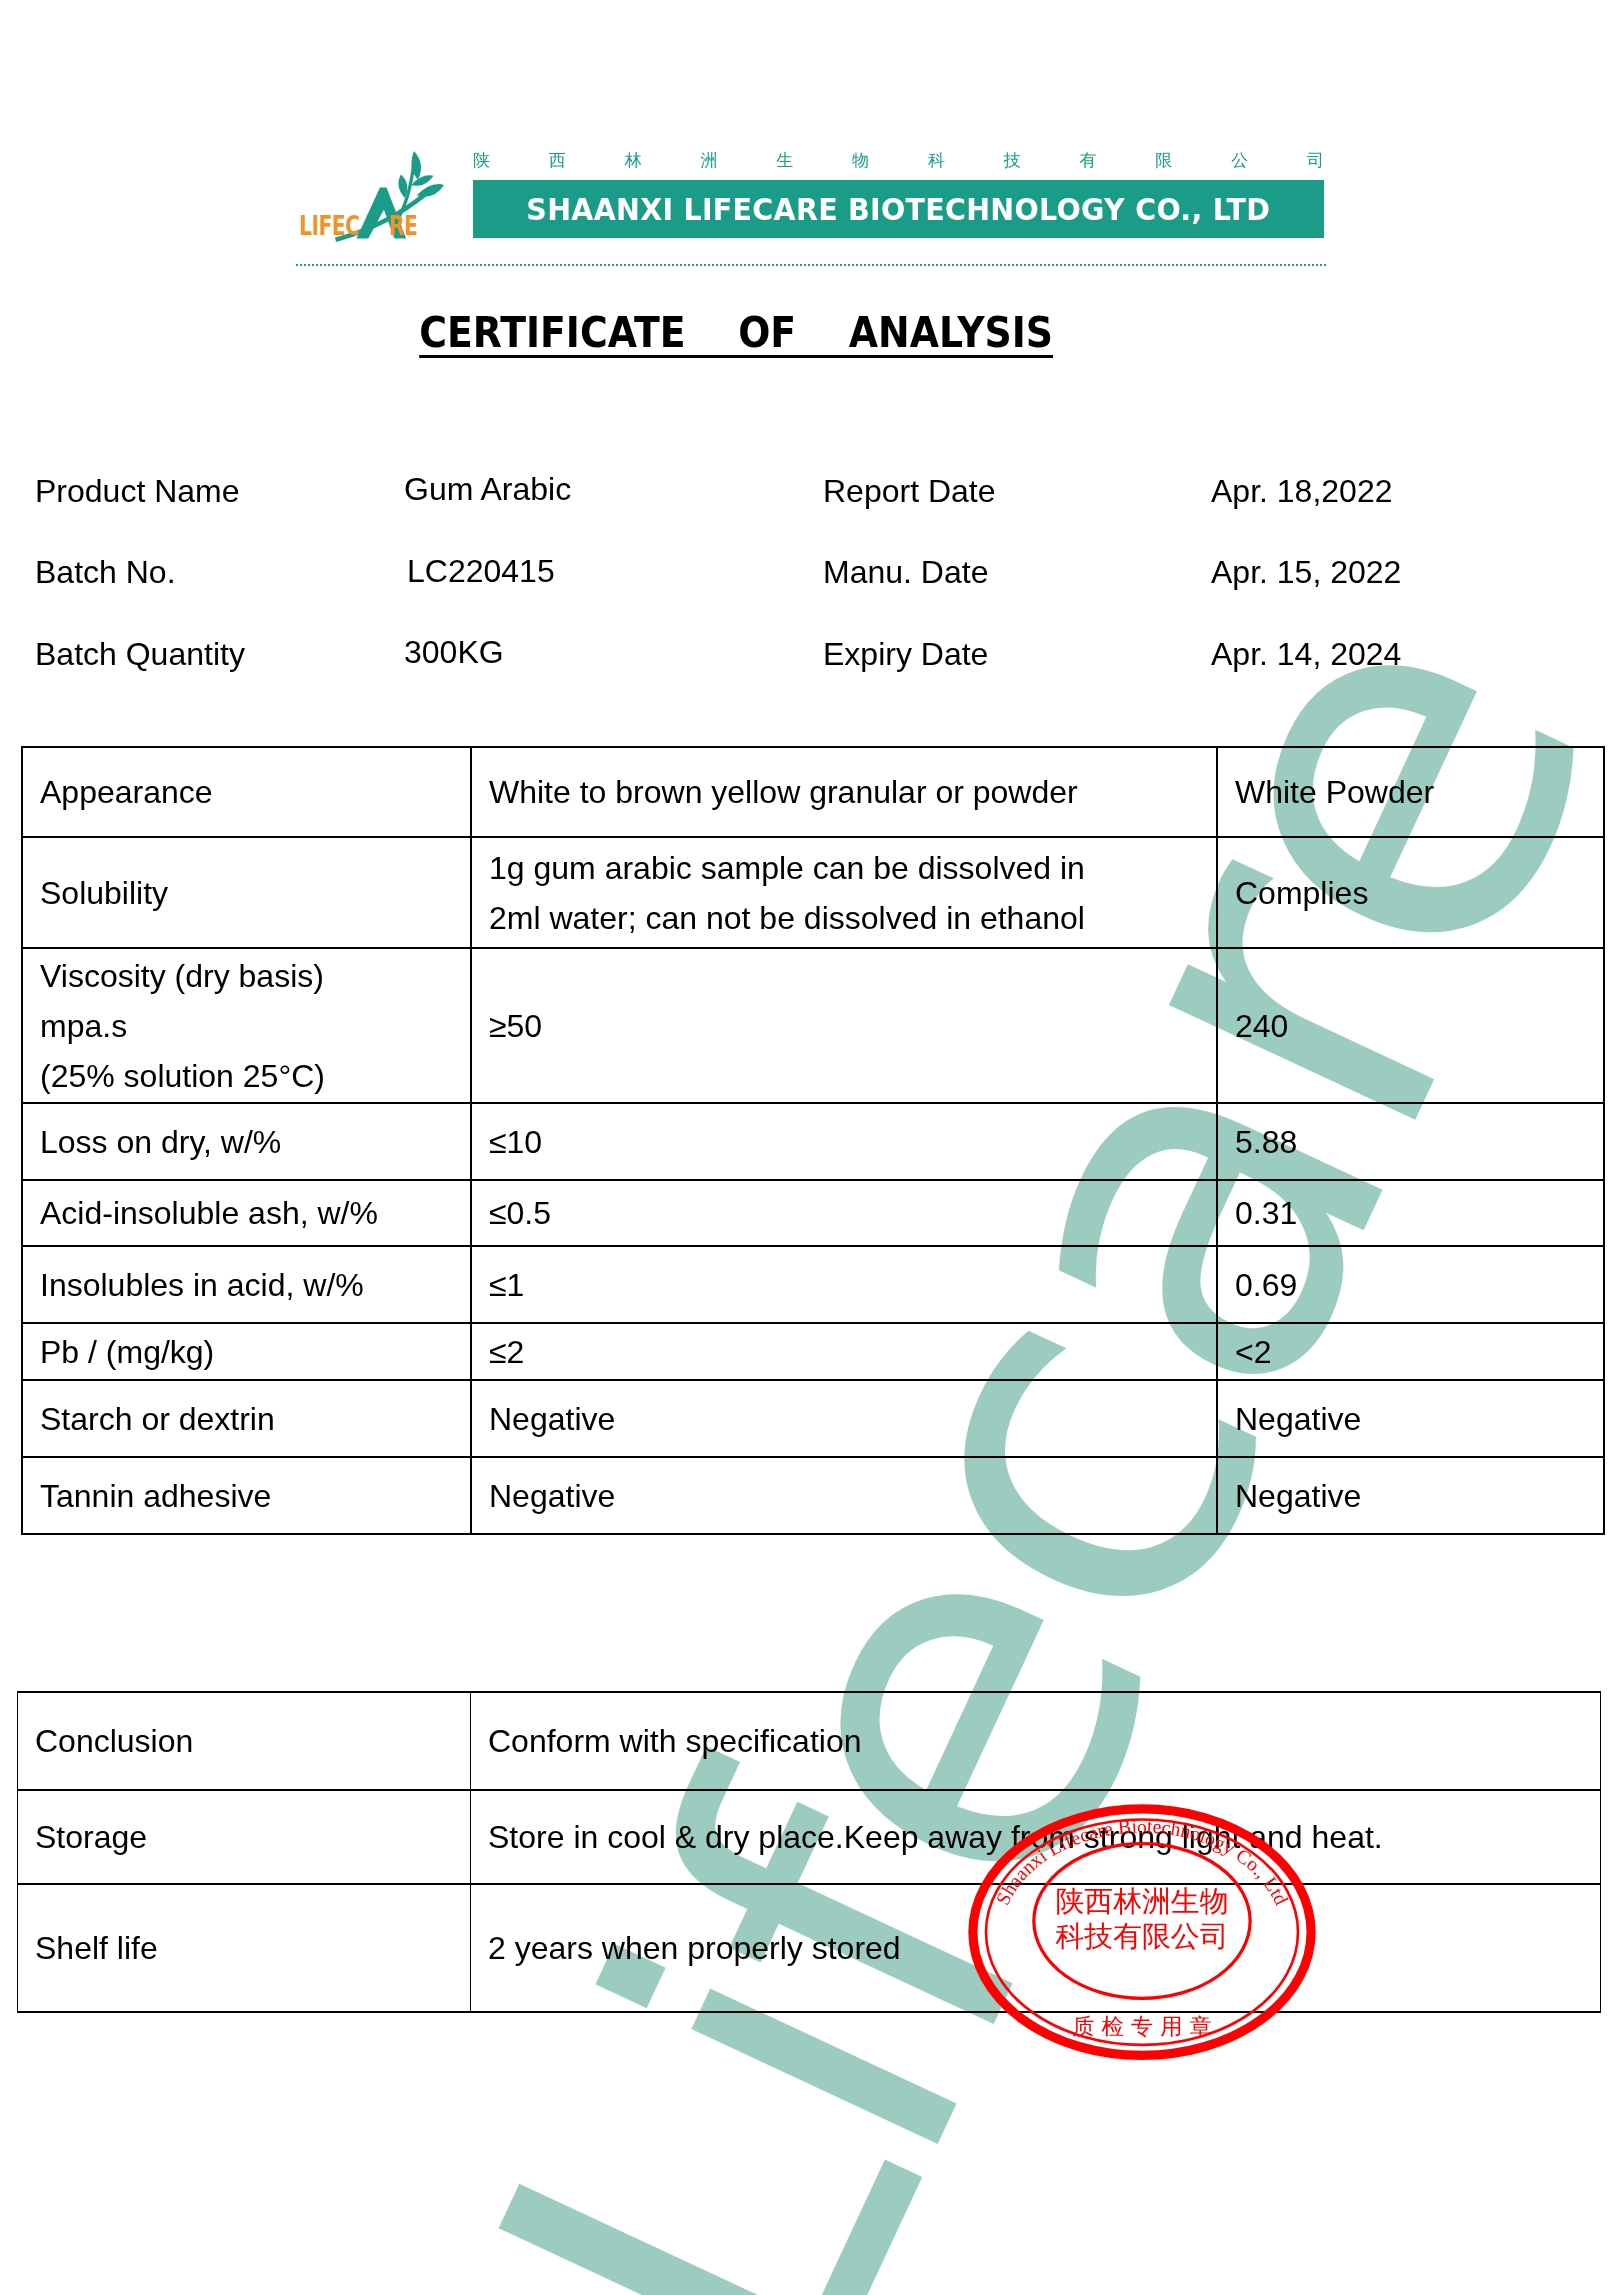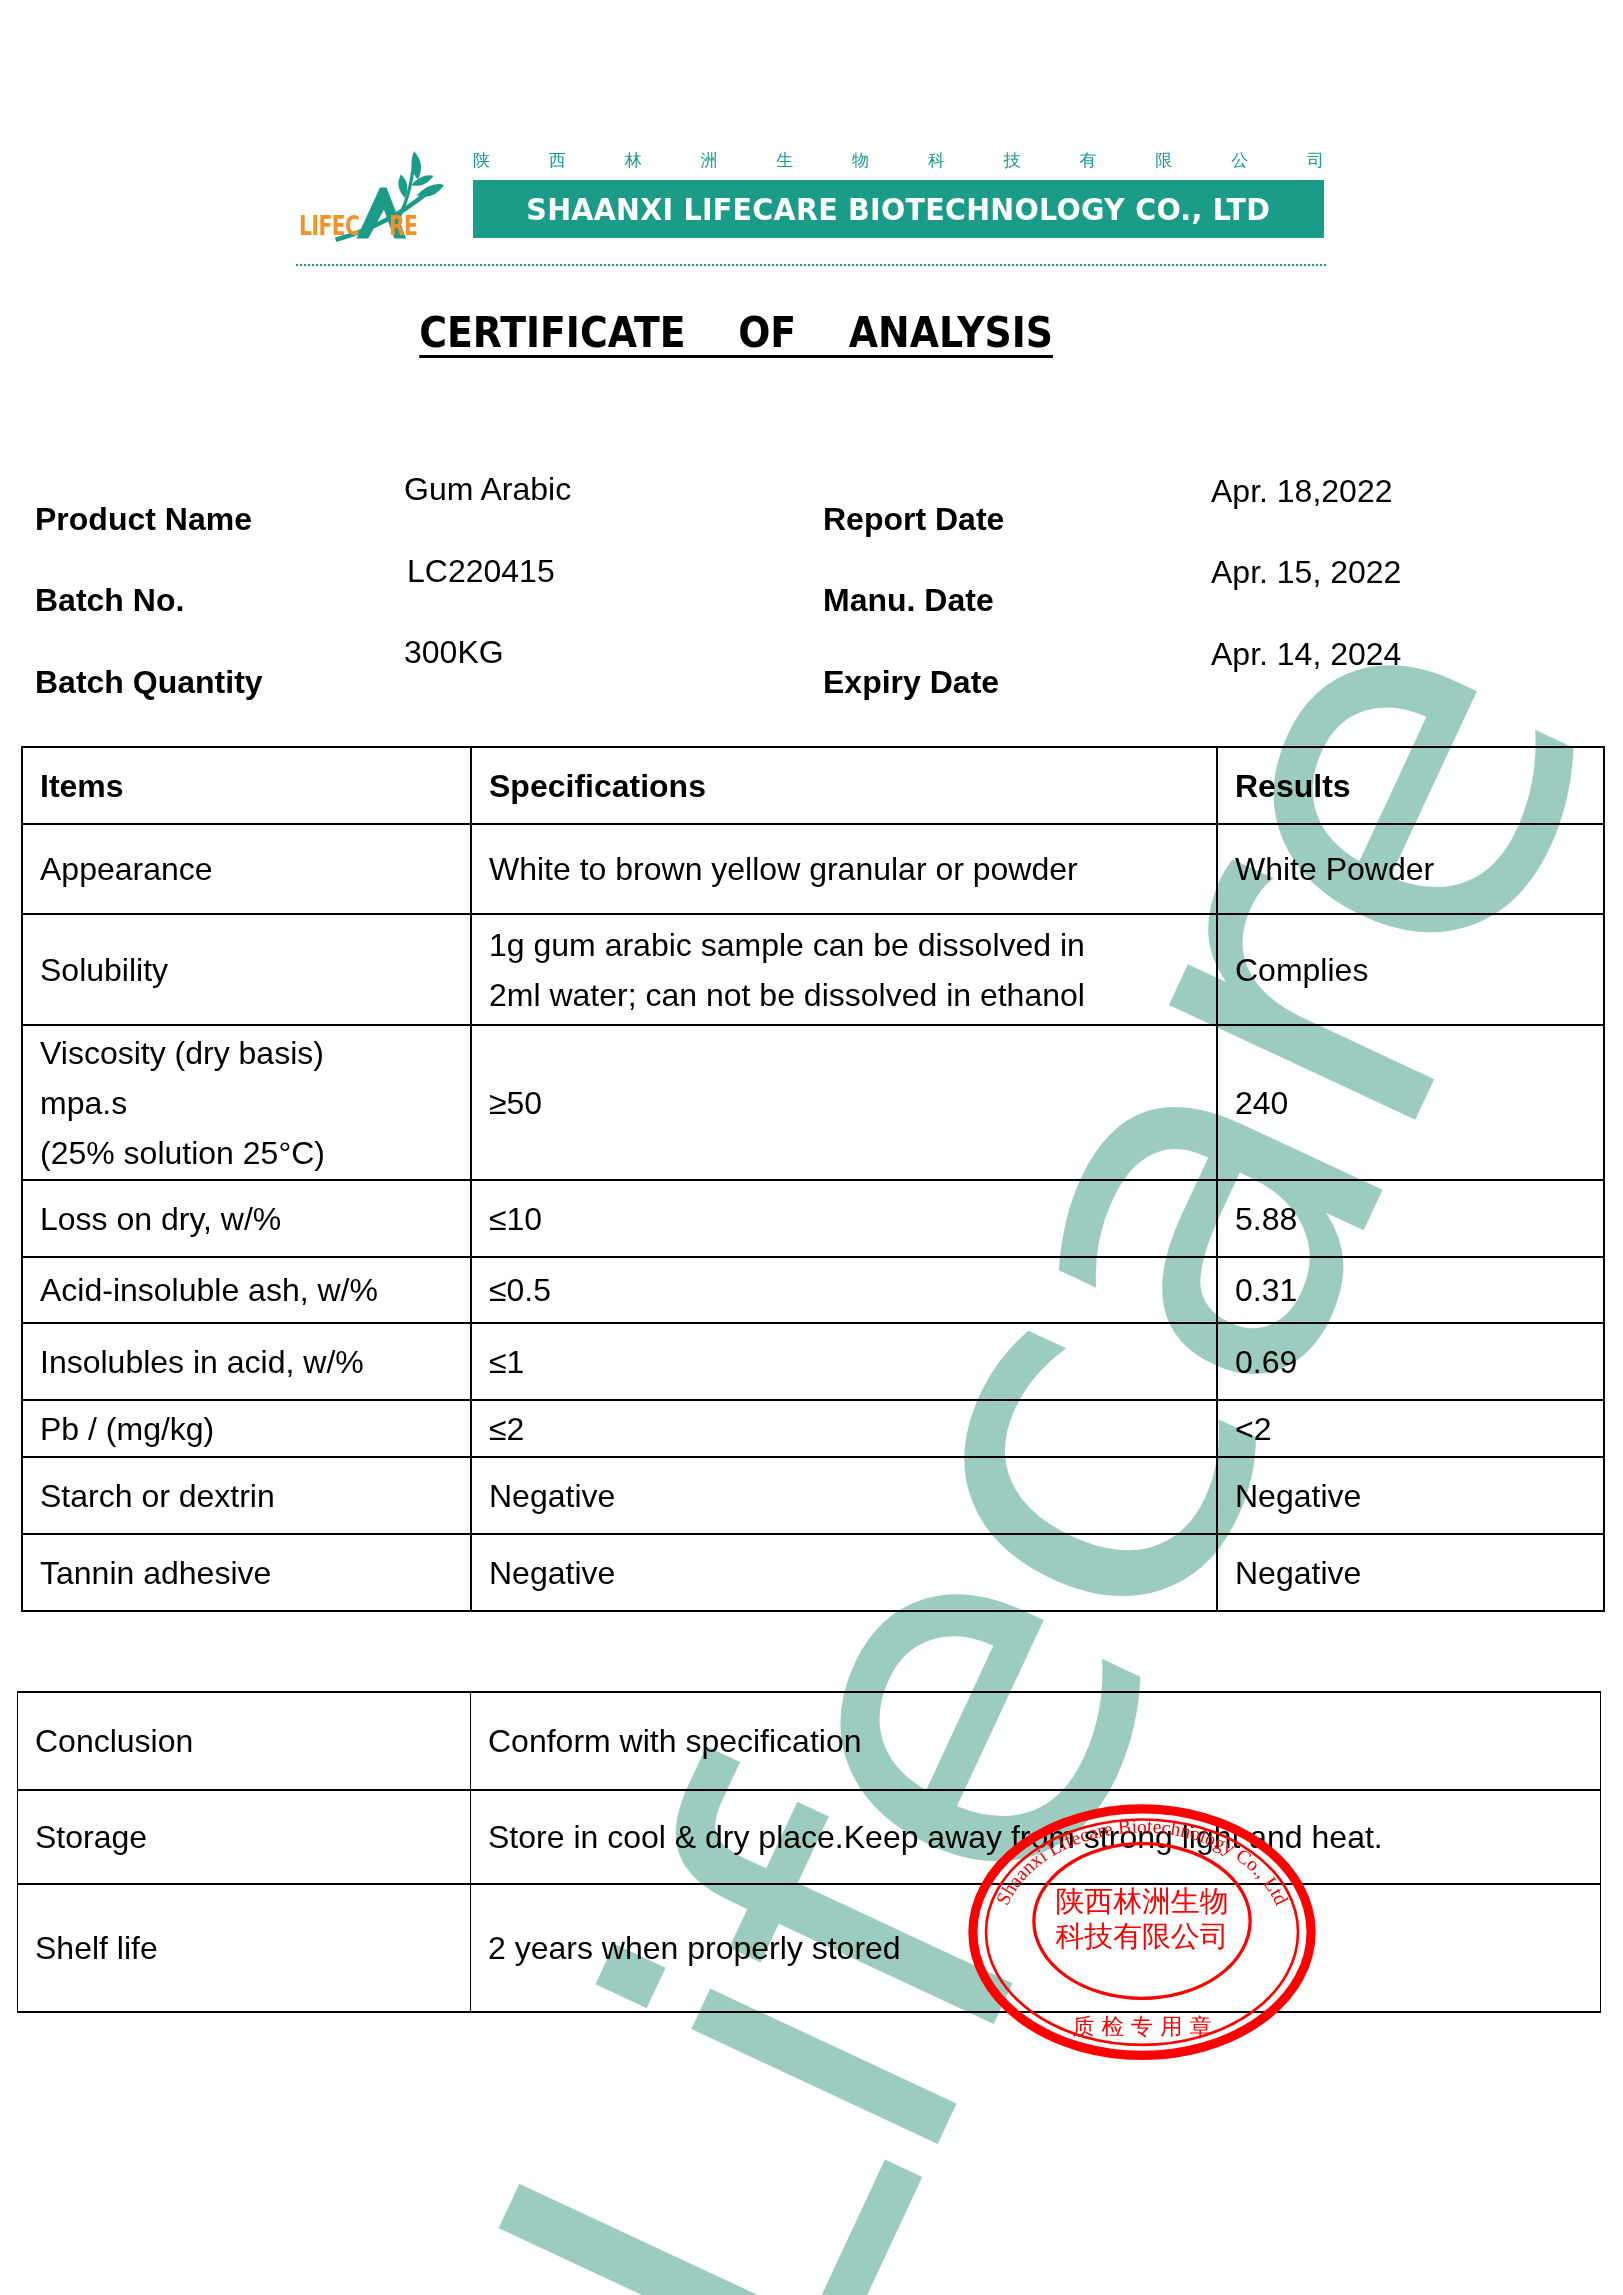--- a/index.html
+++ b/index.html
@@ -13,21 +13,21 @@
   .cn-row { left:473px; top:149px; width:851px; height:26px; display:flex; justify-content:space-between; font-family:"DejaVu Sans", sans-serif; font-size:17px; color:#1a9c88; }
   .band { left:473px; top:180px; width:851px; height:58px; background:#1a9c88; display:flex; align-items:center; justify-content:center; }
   .band span { color:#fff; font-family:"DejaVu Sans", sans-serif; font-weight:bold; font-size:31px; letter-spacing:0.3px; transform:scaleX(0.92); white-space:nowrap; }
   .dotline { left:296px; top:264px; width:1030px; height:0; border-top:2px dotted #1a9c88; }
 
   .title { left:0; top:308px; width:1473px; text-align:center; font-family:"DejaVu Sans", sans-serif; font-weight:bold; font-size:42px; white-space:pre; }
   .title span { text-decoration:underline; text-decoration-thickness:3.3px; text-underline-offset:7.9px; display:inline-block; transform:scaleX(0.9); }
 
   
   .info { font-size:32px; white-space:nowrap; }
-  .info.lbl { font-weight:bold;margin-top:28px; }
+  .info.lbl { font-weight:normal; }
 
   
   table { border-collapse:collapse; position:absolute; table-layout:fixed; }
   td { border:2.6px solid #000; font-size:32px; padding:0 0 0 17px; vertical-align:middle; line-height:50px; }
   td.h { font-weight:bold; }
   .t1 { left:21px; top:746px; width:1583px; }
   .t2 { left:17px; top:1691px; width:1583px; }
   .t2 td { border-left:1.3px solid #000; border-right:1.3px solid #000; }
 
   
@@ -94,25 +94,20 @@
 <div class="abs info lbl" style="left:823px; top:636px;">Expiry Date</div>
 <div class="abs info" style="left:1211px; top:636px;">Apr. 14, 2024</div>
 
 <table class="t1">
   <colgroup>
       <col style="width:449px">
       <col style="width:746px">
       <col style="width:387px">
     </colgroup>
   <tbody>
-      <tr style="height:77px">
-    <td class="h">Items</td>
-    <td class="h">Specifications</td>
-    <td class="h">Results</td>
-  </tr>
   <tr style="height:90px">
     <td>Appearance</td>
     <td>White to brown yellow granular or powder</td>
     <td>White Powder</td>
   </tr>
   <tr style="height:111px">
     <td>Solubility</td>
     <td>
           <div>1g gum arabic sample can be dissolved in</div>
           <div>2ml water; can not be dissolved in ethanol</div>

